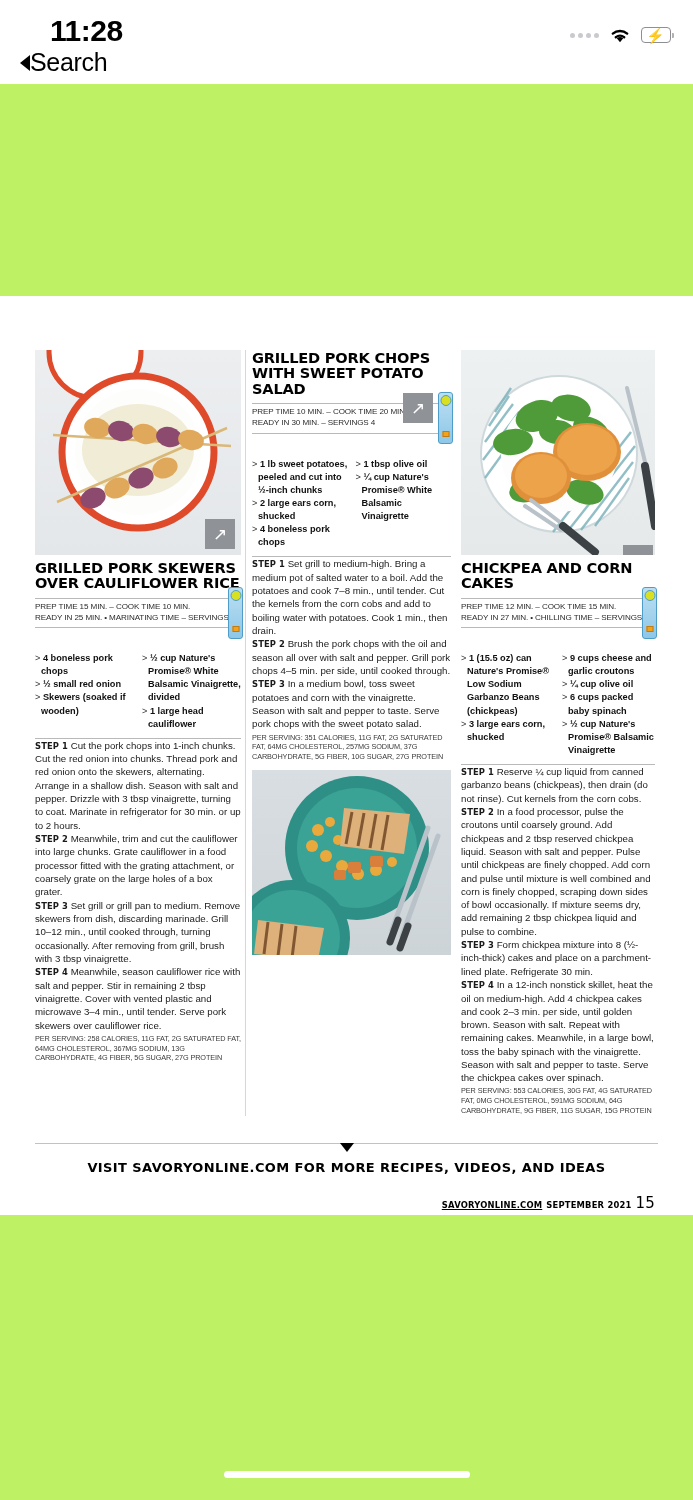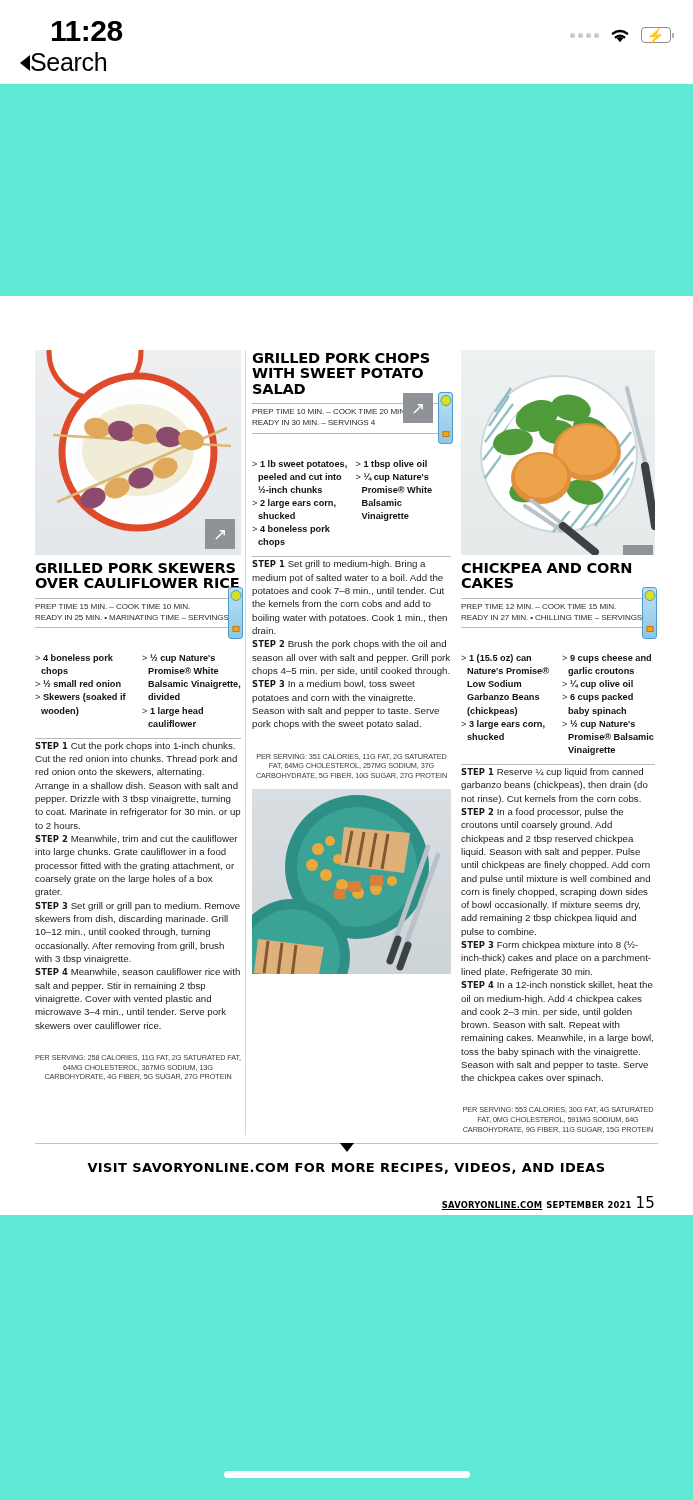--- a/index.html
+++ b/index.html
@@ -2,21 +2,21 @@
 <html><head>
 <meta charset="utf-8">
 <style>
   * { box-sizing: border-box; margin: 0; padding: 0; }
   html, body {
     width: 693px; height: 1500px;
     background: #000;
     font-family: "Liberation Sans", sans-serif;
     overflow: hidden;
   }
-  .phone { position: relative; width: 693px; height: 1500px; background: #5eead4; }
+  .phone { position: relative; width: 693px; height: 1500px; background: #bef264; }
 
   
   .statusbar {
     position: absolute; top: 0; left: 0; width: 693px; height: 84px;
     background: #fff;
   }
   .status-time {
     position: absolute; left: 50px; top: 14px;
     font-size: 30px; font-weight: 600; color: #000;
     letter-spacing: -0.5px;
@@ -128,23 +128,22 @@
   
   .steps { margin-top: 0; }
   .steps p {
     font-size: 9.7px; line-height: 1.37; color: #1a1a1a; margin-bottom: 0;
   }
   .steps p b {
     font-family: "DejaVu Sans", sans-serif;
     font-weight: 700; font-size: 8.4px; letter-spacing: 0.1px;
   }
   .nutr {
-    margin-top: 21px; font-size: 7.3px; line-height: 1.34; color: #3a3a3a;
+    margin-top: 2px; font-size: 7.3px; line-height: 1.34; color: #3a3a3a;
     letter-spacing: -0.1px;
-    text-align: center;
   }
 
   
   .footrule {
     position: absolute; left: 35px; right: 35px; top: 847px;
     border-top: 1px solid #c2c2c2;
   }
   .footcaret {
     position: absolute; left: 50%; top: 847px; transform: translateX(-50%);
     width: 0; height: 0; border-left: 7px solid transparent;

